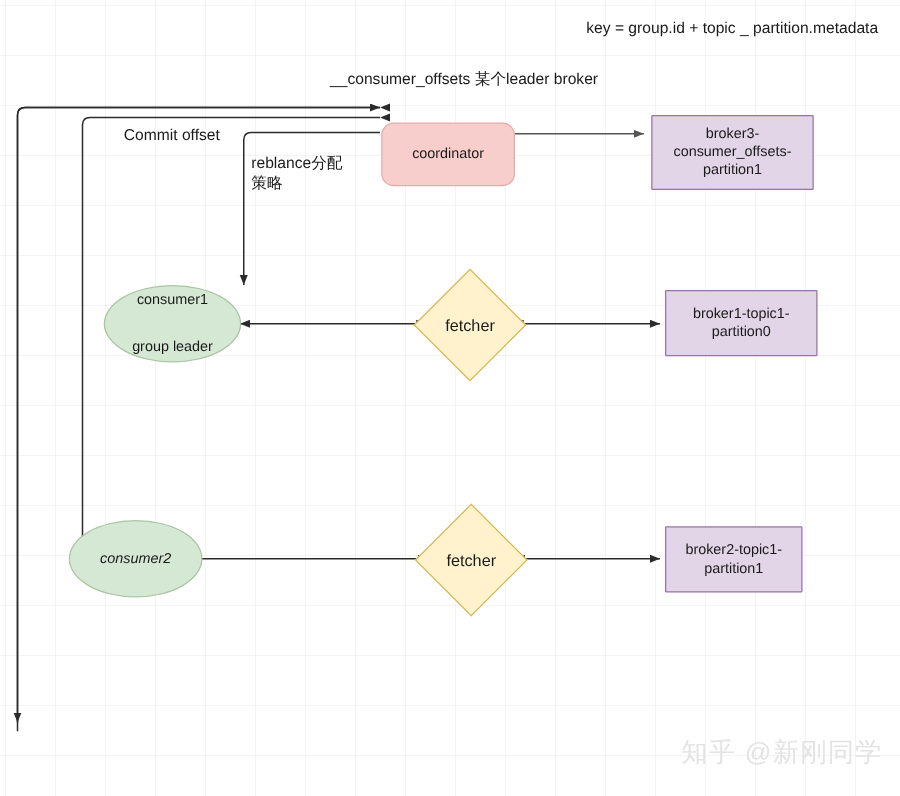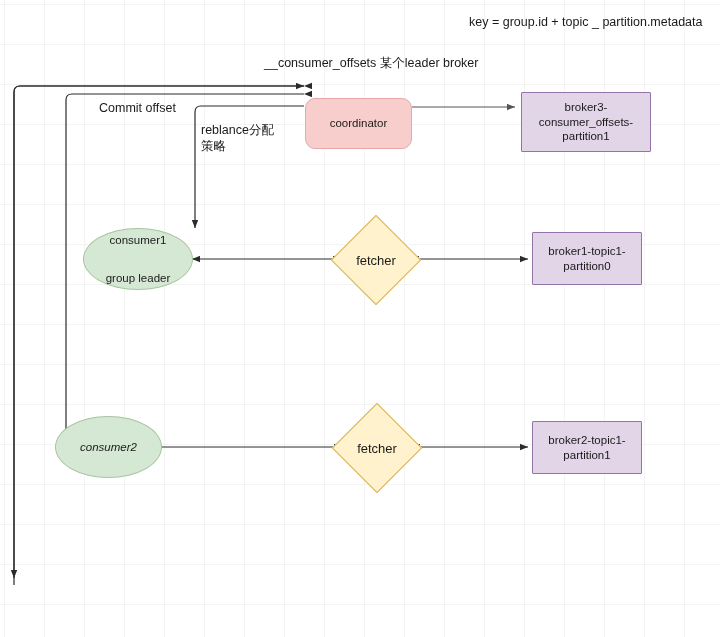--- a/index.html
+++ b/index.html
@@ -173,34 +173,35 @@
   <div class="node node-ellipse" style="left:83px; top:228px; width:110px; height:62px; flex-direction:column;">
     <span>consumer1</span>
     <span>group leader</span>
   </div>
 
   <div class="node-diamond-wrap" style="left:344px; top:228px; width:64px; height:64px;">
     <div class="node-diamond"></div>
     <div class="node-diamond-label">fetcher</div>
   </div>
 
-  <div class="node node-rect" style="left:532px; top:232px; width:110px; height:53px; flex-direction:column;">
+  <div class="node node-rect" style="left:532px; top:232px; width:122px; height:53px; flex-direction:column;">
     <span>broker1-topic1-</span>
     <span>partition0</span>
   </div>
 
   <div class="node node-ellipse" style="left:55px; top:416px; width:107px; height:62px;font-style:italic;">
     <span>consumer2</span>
   </div>
 
   <div class="node-diamond-wrap" style="left:345px; top:416px; width:64px; height:64px;">
     <div class="node-diamond"></div>
     <div class="node-diamond-label">fetcher</div>
   </div>
 
   <div class="node node-rect" style="left:532px; top:421px; width:110px; height:53px; flex-direction:column;">
     <span>broker2-topic1-</span>
     <span>partition1</span>
   </div>
 
 
+  <div class="watermark" style="left:545px; top:588px;">知乎 @新刚同学</div>
 
 </div>
 
 </body></html>

